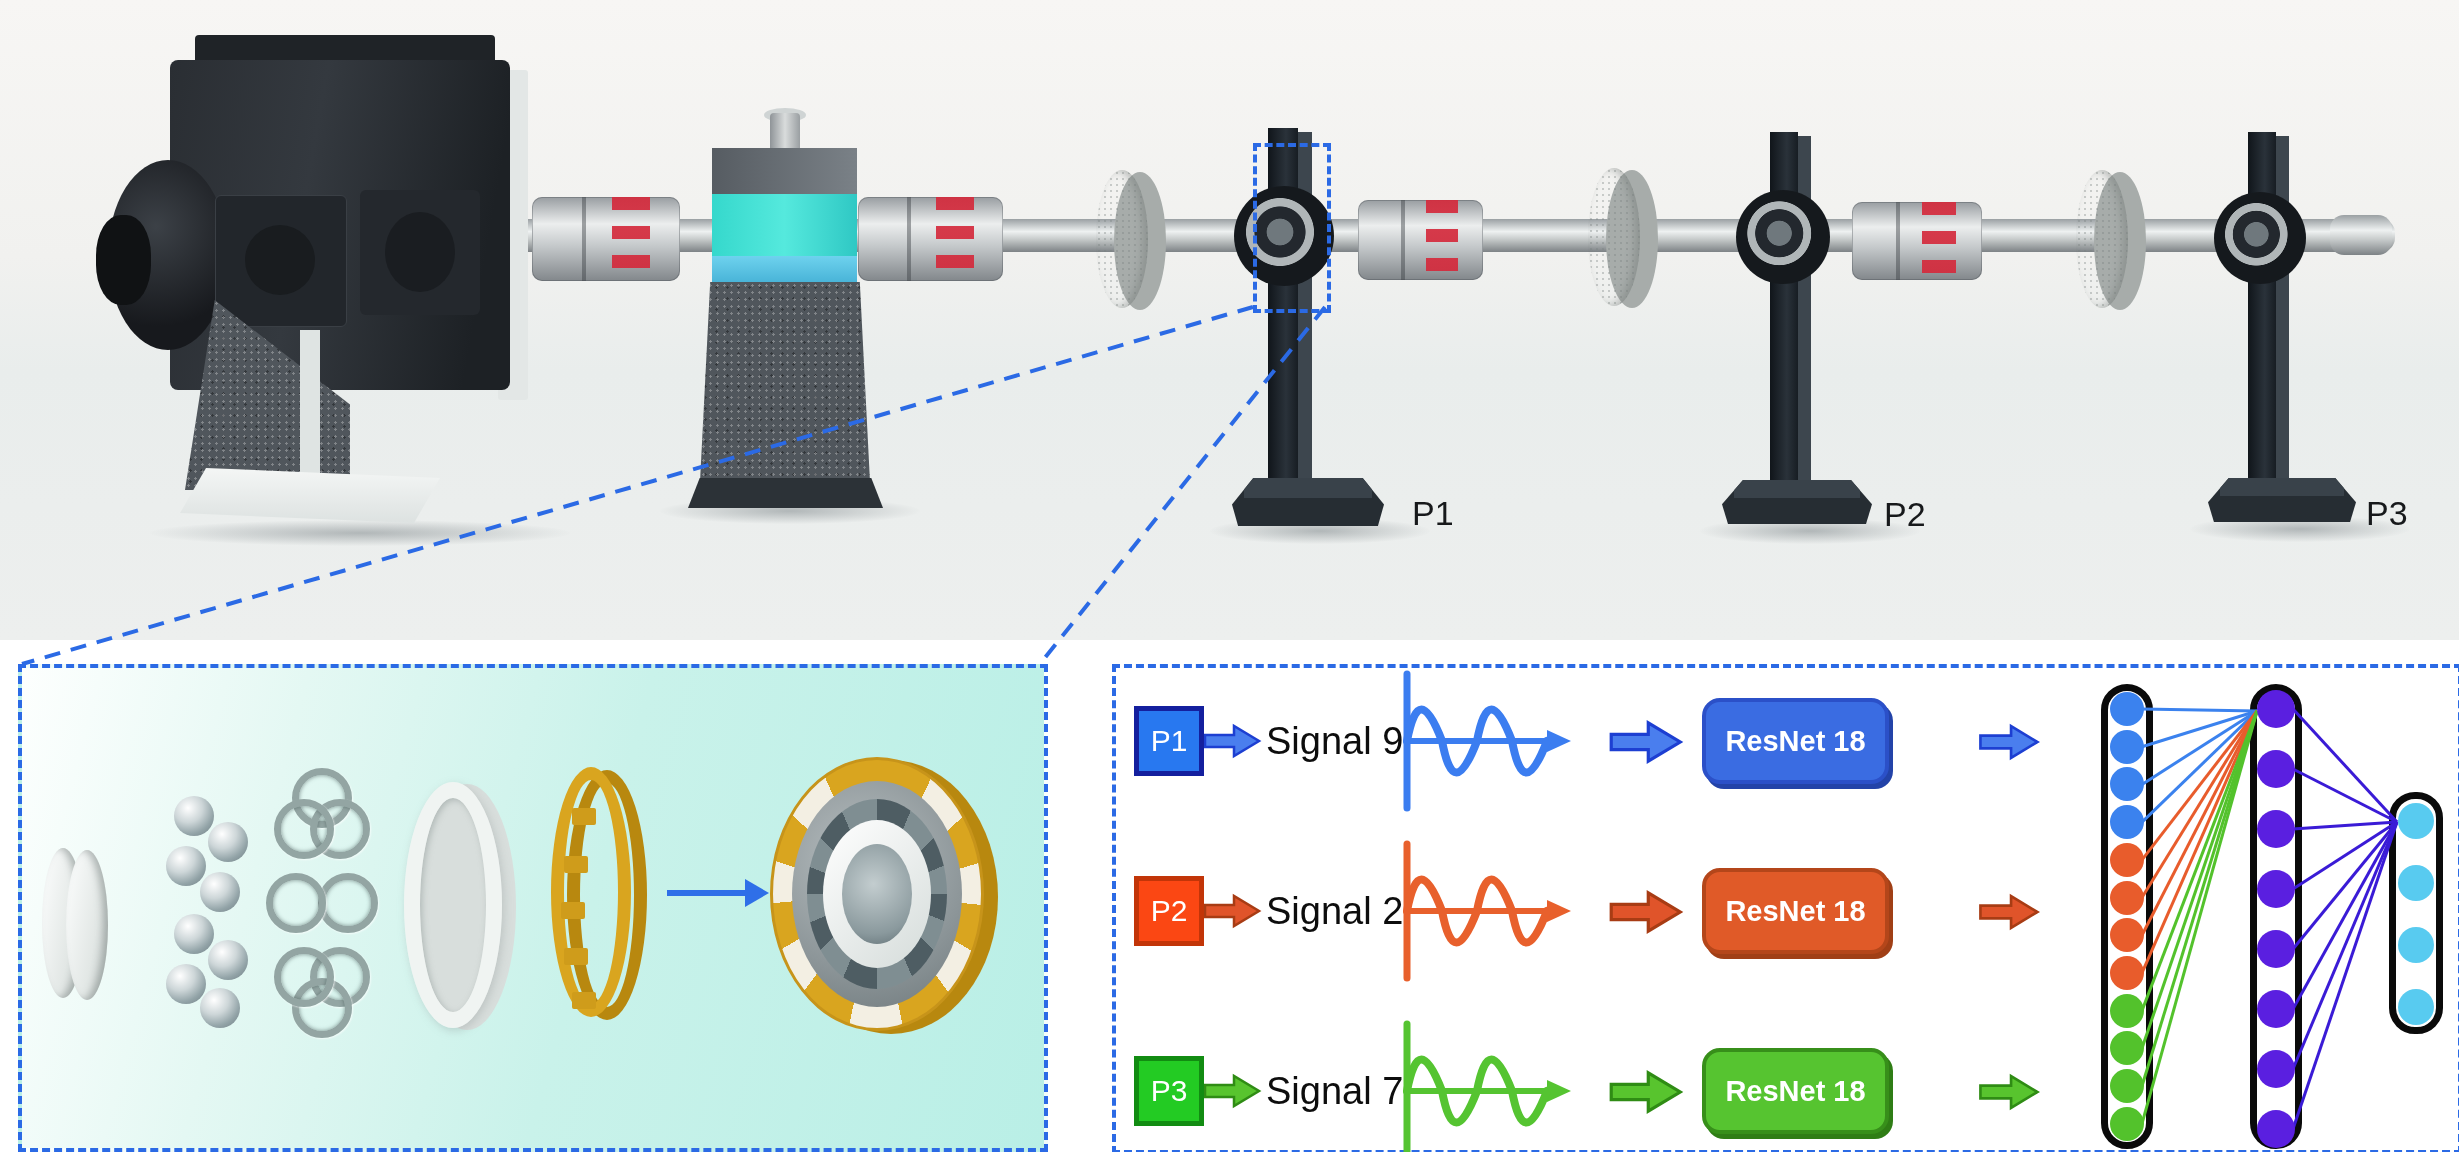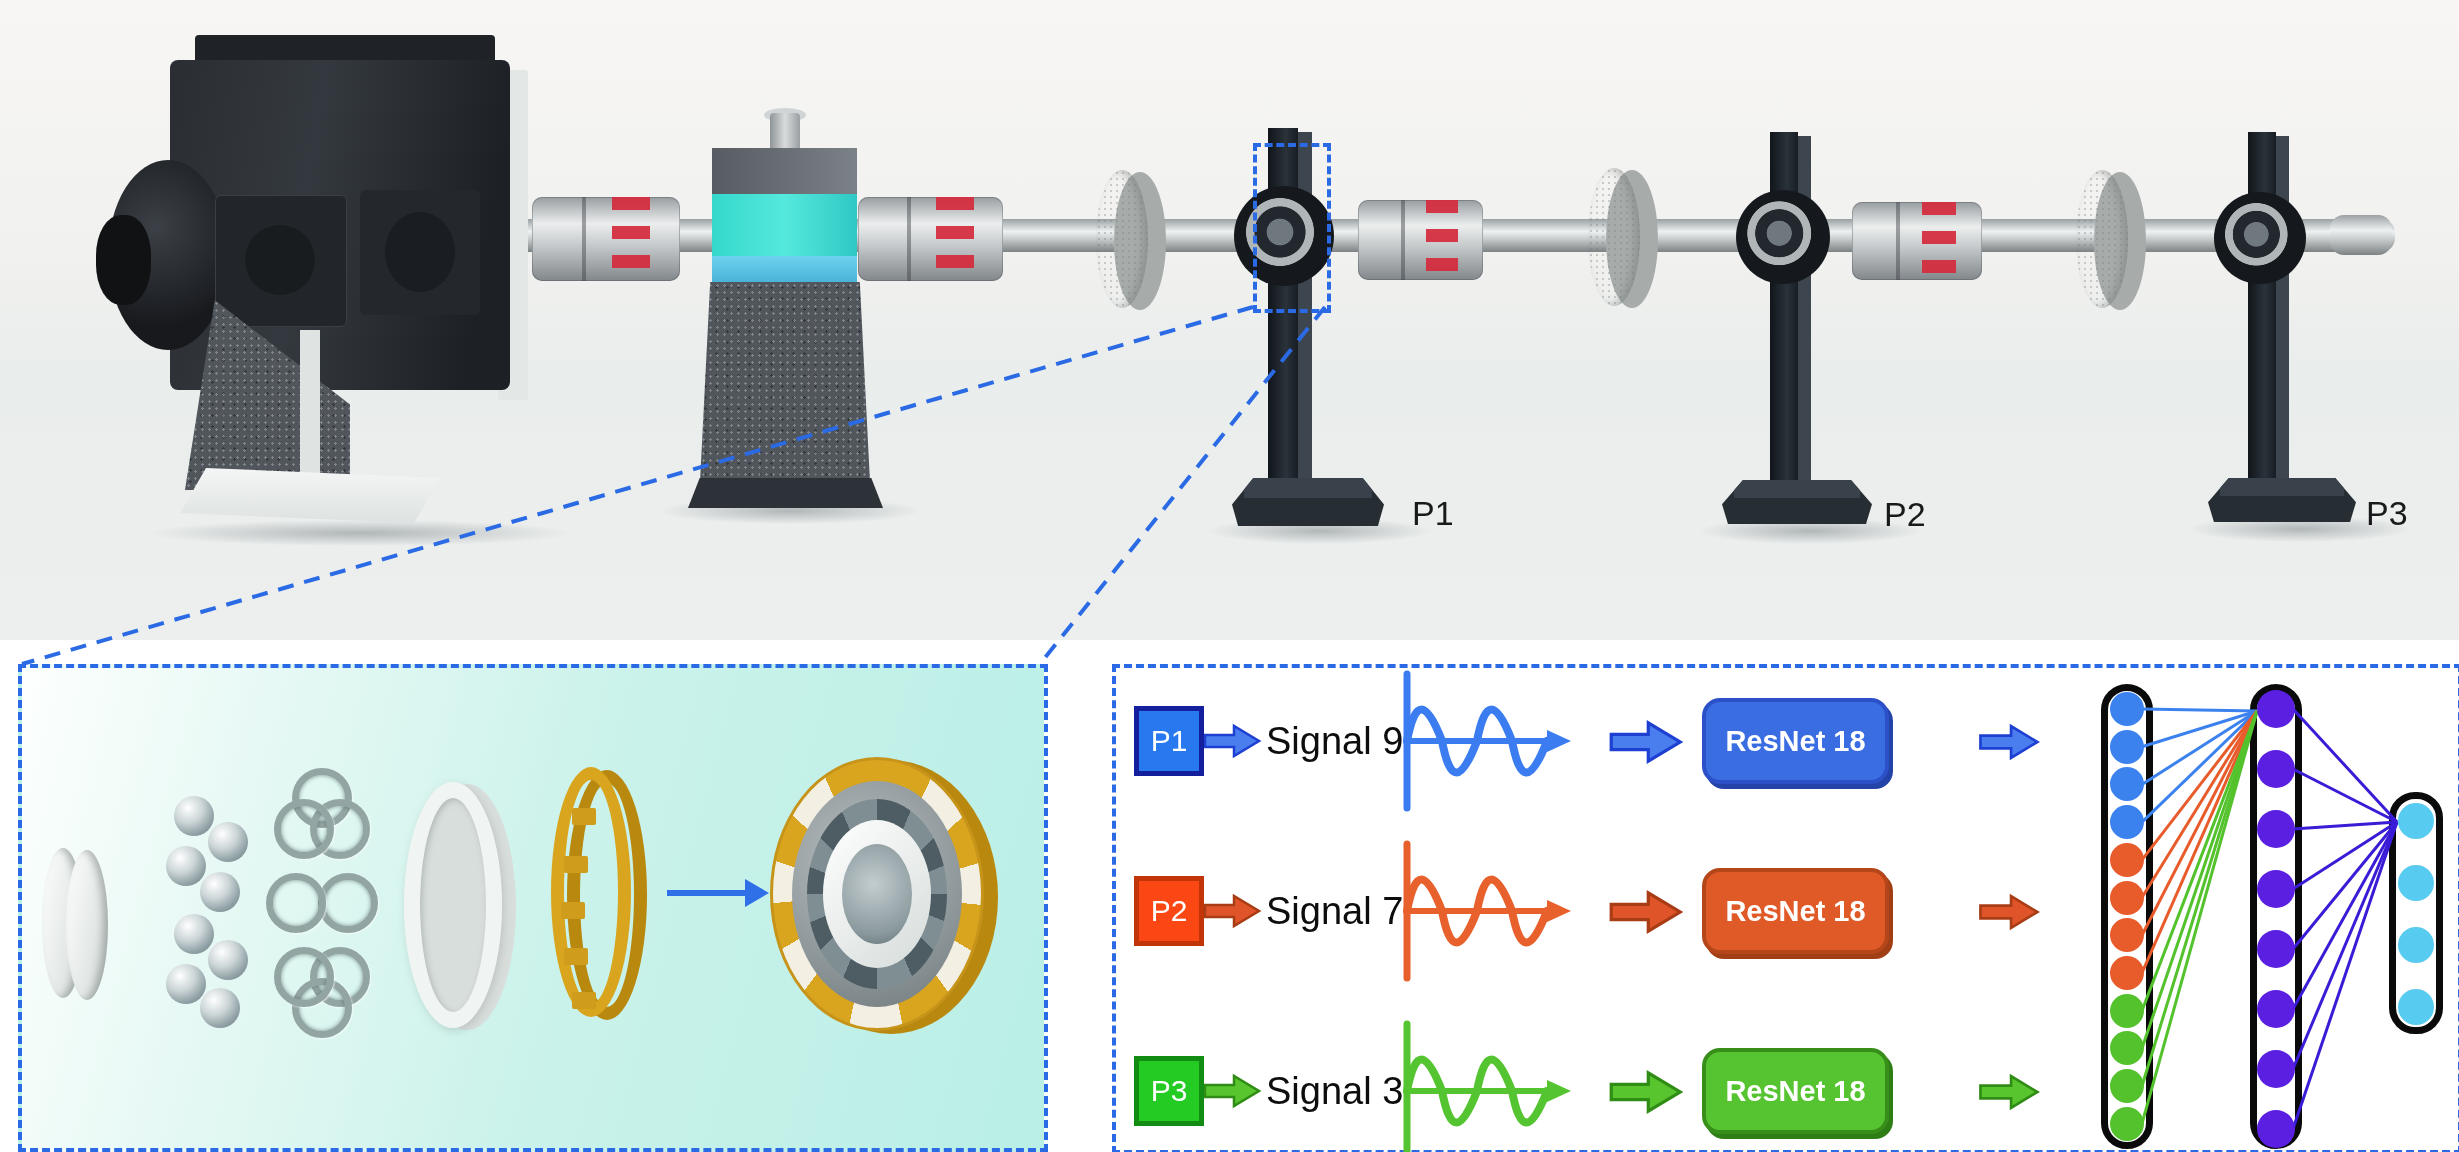--- a/index.html
+++ b/index.html
@@ -238,21 +238,21 @@
         </svg>
     </div>
 
     <div class="flow-row" style="top: 168px; --fill: #fb4713; --edge: #c23508; --arrow_fill: #e0542a; --arrow_edge: #a83c14; --wave: #e8602c; --block_fill: #e05a28; --block_edge: #b4461a; --block_shadow: #a03f16;">
       <div class="fsq">
           <span>P2</span>
         </div>
       <svg class="sarrow blockarrow" width="58" height="36" viewBox="0 0 58 36">
           <polygon points="1,12 30,12 30,3 55,18 30,33 30,24 1,24"></polygon>
         </svg>
-      <div class="signal-text">Signal 7</div>
+      <div class="signal-text">Signal 2</div>
       <svg class="wave" width="180" height="150" viewBox="0 0 180 150">
         <path d="M8,8 L8,142" stroke="currentColor" stroke-width="7" fill="none" stroke-linecap="round"></path>
         <path d="M8,75 L150,75" stroke="currentColor" stroke-width="6" fill="none"></path>
         <polygon points="148,64 172,75 148,86" fill="currentColor"></polygon>
         <path d="M8,75 C16,33 27,33 43,75 C51,117 62,117 78,75 C86,33 97,33 113,75 C121,117 132,117 148,75" stroke="currentColor" stroke-width="8" fill="none" stroke-linecap="round"></path>
       </svg>
       <svg class="barrow blockarrow" width="78" height="46" viewBox="0 0 58 36">
           <polygon points="1,12 30,12 30,3 55,18 30,33 30,24 1,24"></polygon>
         </svg>
       <div class="resnet">
@@ -263,21 +263,21 @@
         </svg>
     </div>
 
     <div class="flow-row" style="top: 348px; --fill: #23cb23; --edge: #128c12; --arrow_fill: #58c42e; --arrow_edge: #2f8c14; --wave: #55c431; --block_fill: #56c430; --block_edge: #378f1a; --block_shadow: #2f7d15;">
       <div class="fsq">
           <span>P3</span>
         </div>
       <svg class="sarrow blockarrow" width="58" height="36" viewBox="0 0 58 36">
           <polygon points="1,12 30,12 30,3 55,18 30,33 30,24 1,24"></polygon>
         </svg>
-      <div class="signal-text">Signal 3</div>
+      <div class="signal-text">Signal 7</div>
       <svg class="wave" width="180" height="150" viewBox="0 0 180 150">
         <path d="M8,8 L8,142" stroke="currentColor" stroke-width="7" fill="none" stroke-linecap="round"></path>
         <path d="M8,75 L150,75" stroke="currentColor" stroke-width="6" fill="none"></path>
         <polygon points="148,64 172,75 148,86" fill="currentColor"></polygon>
         <path d="M8,75 C16,33 27,33 43,75 C51,117 62,117 78,75 C86,33 97,33 113,75 C121,117 132,117 148,75" stroke="currentColor" stroke-width="8" fill="none" stroke-linecap="round"></path>
       </svg>
       <svg class="barrow blockarrow" width="78" height="46" viewBox="0 0 58 36">
           <polygon points="1,12 30,12 30,3 55,18 30,33 30,24 1,24"></polygon>
         </svg>
       <div class="resnet">

